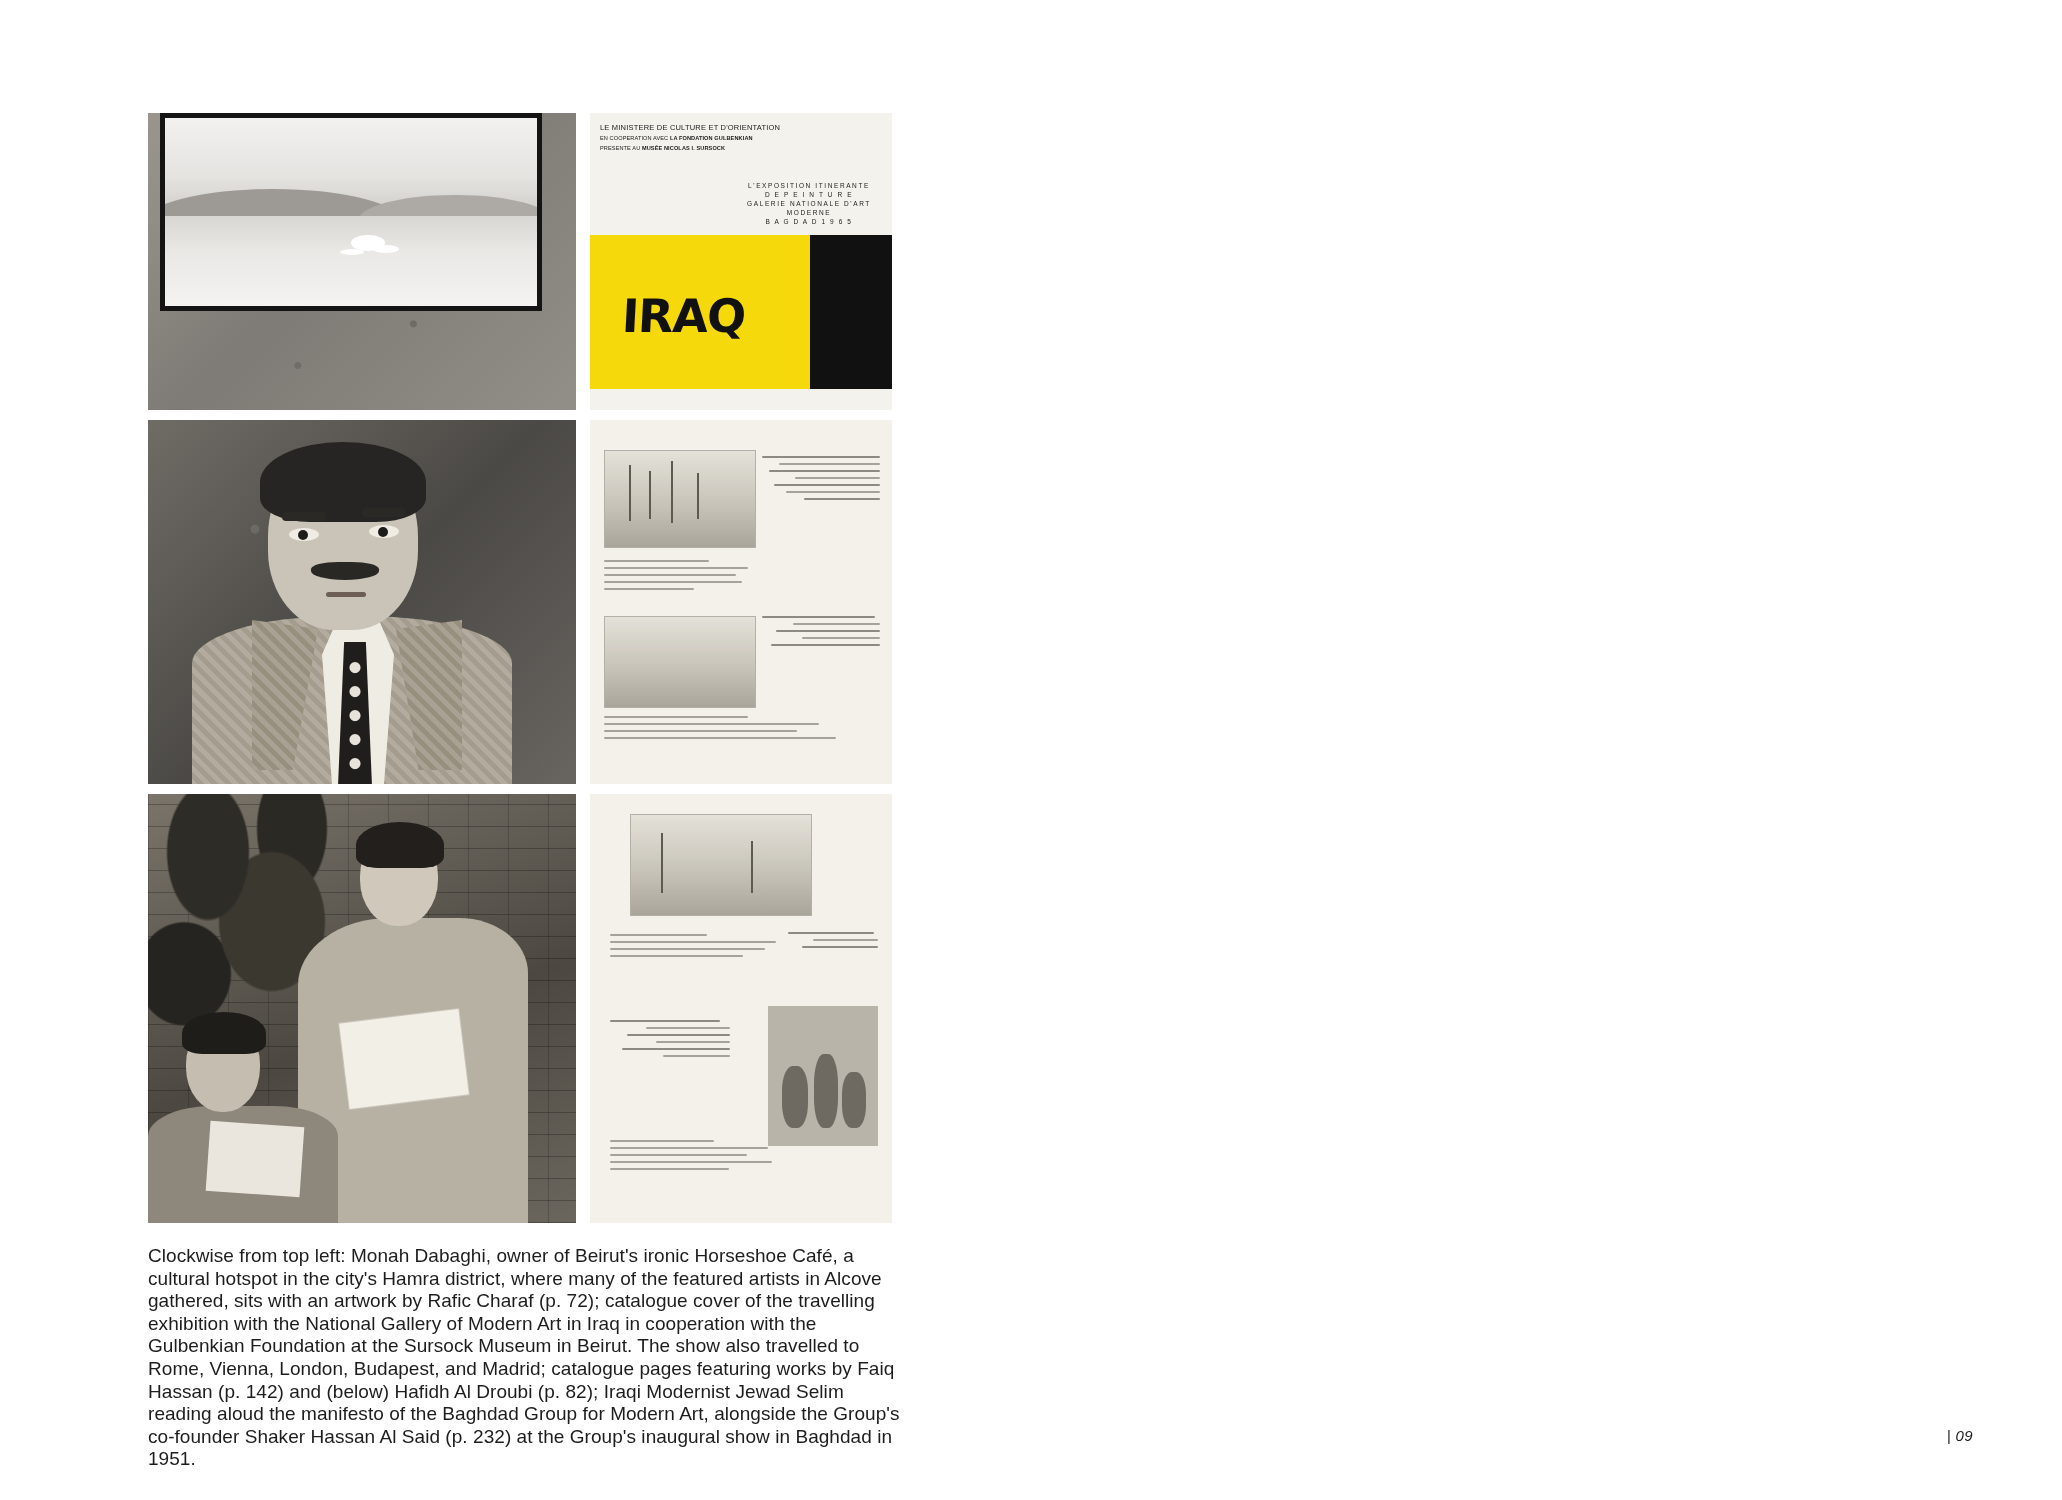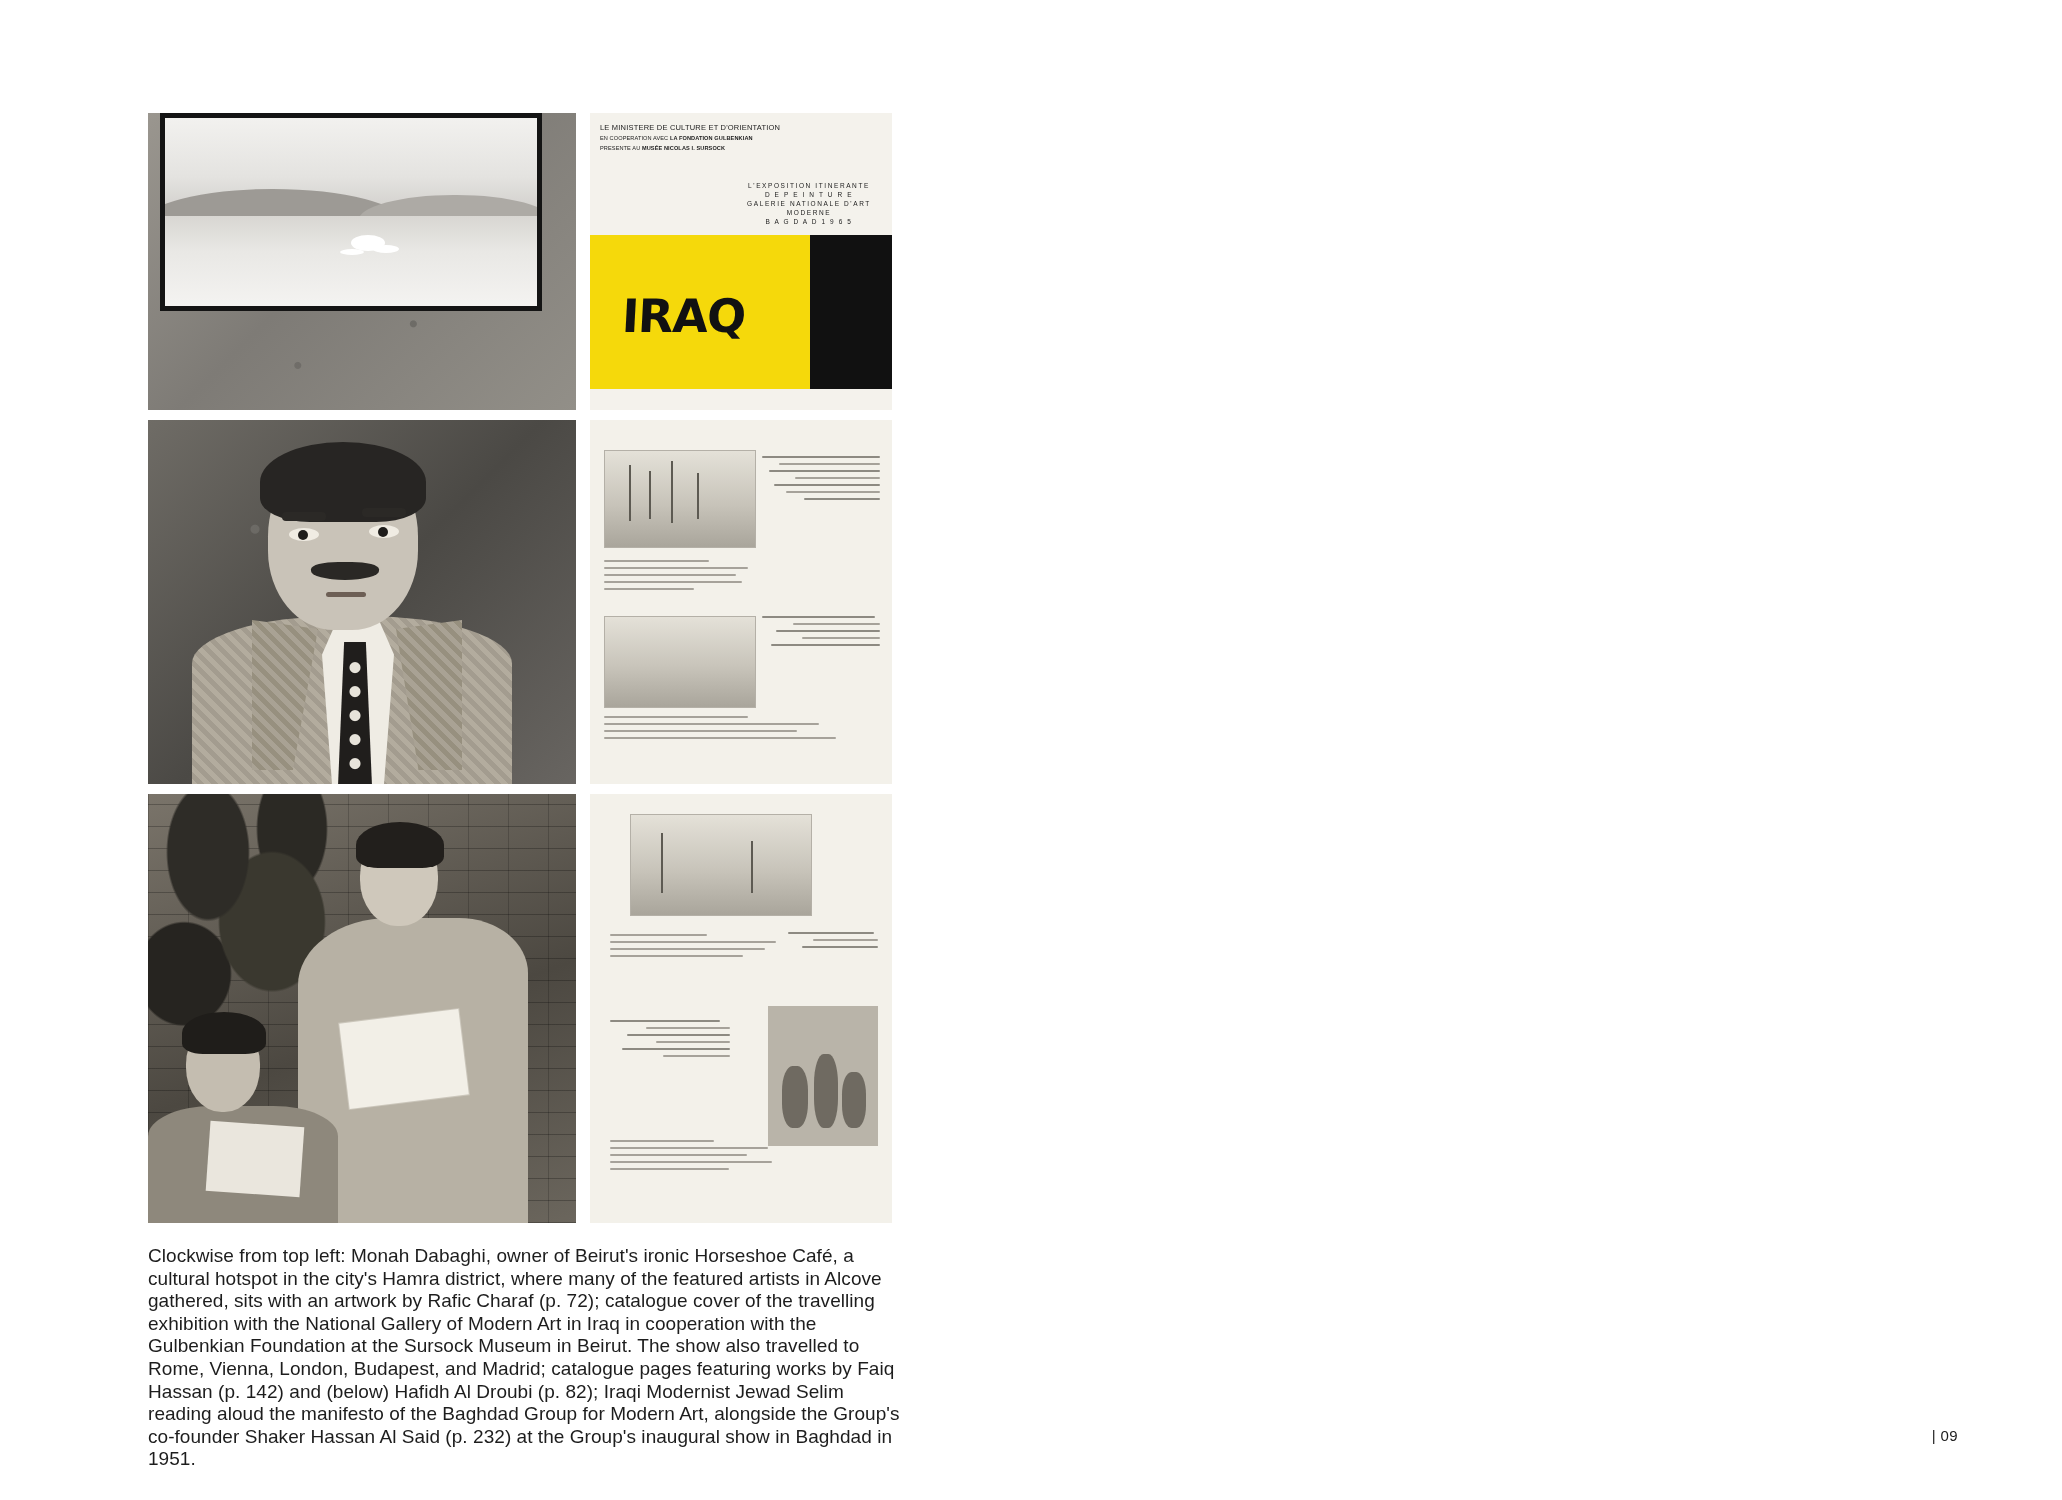--- a/index.html
+++ b/index.html
@@ -473,25 +473,26 @@
   
   .page-right {
     position: relative;
     width: 1031px;
     height: 1500px;
     background: #ffffff;
   }
 
   .folio {
     position: absolute;
-    right: 104px;
+    right: 89px;
     bottom: 56px;
     font-size: 15px;
     color: #1d1d1d;
     letter-spacing: 0.4px;
+    font-style: italic;
   }
 </style>
 </head>
 <body>
 
 <div class="spread">
 
   <div class="page-left">
 
     <div class="figure-block">

